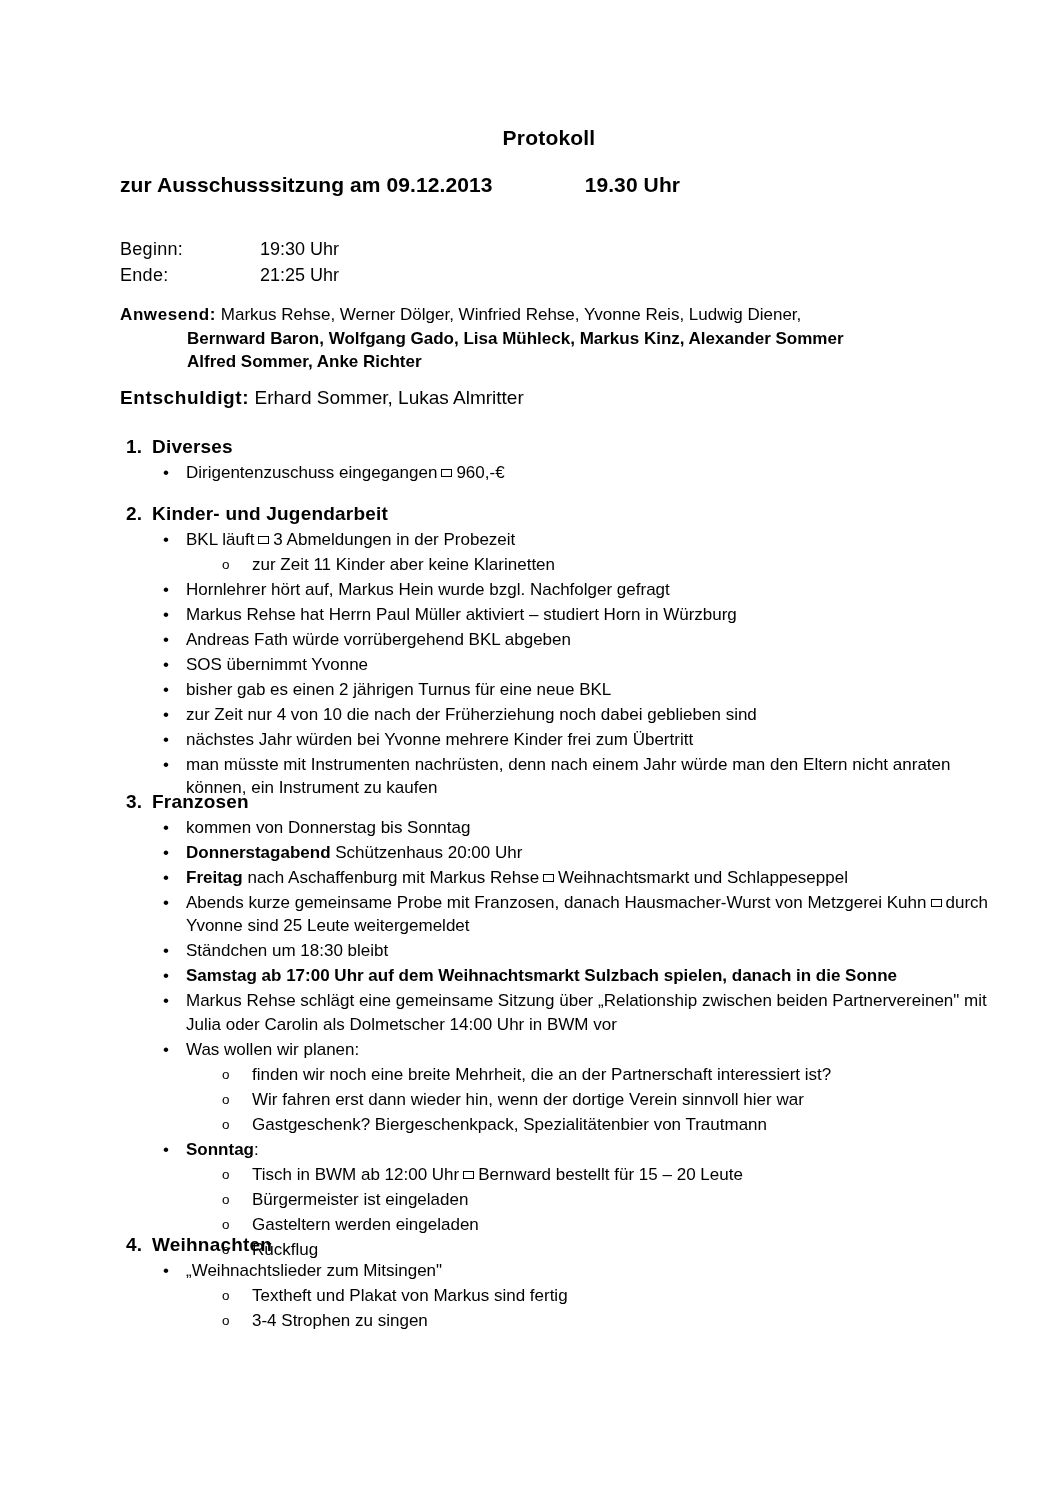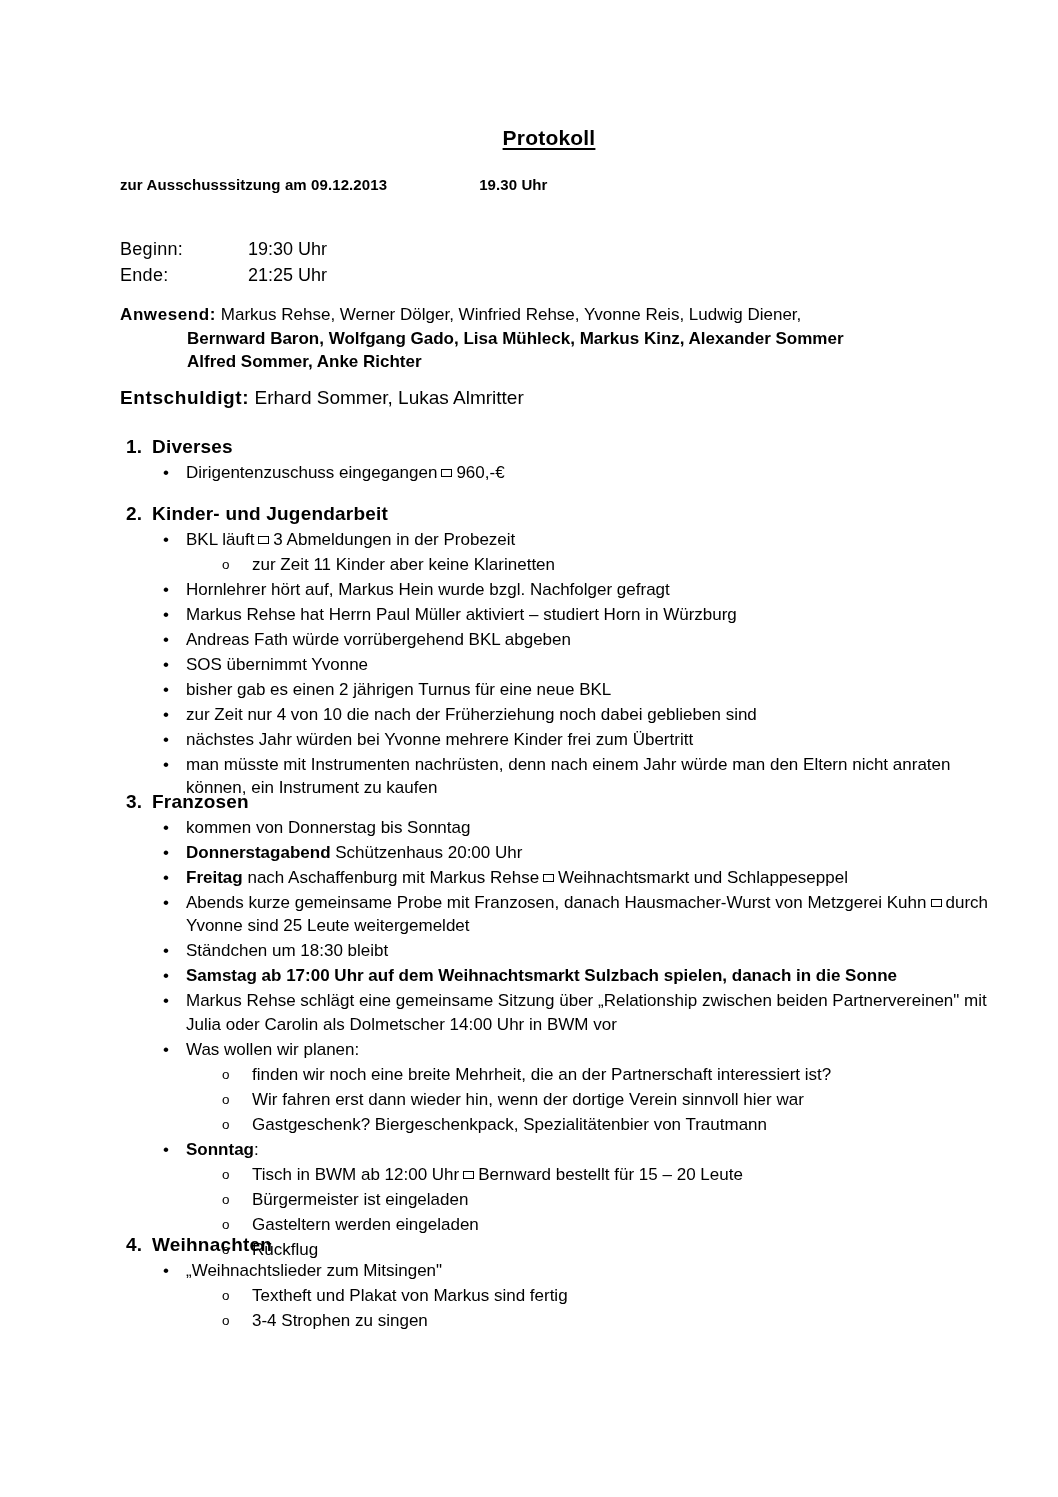--- a/index.html
+++ b/index.html
@@ -29,31 +29,30 @@
     position: absolute;
     left: 0;
     top: 126px;
     width: 1058px;
     text-align: center;
     font-size: 21px;
     font-weight: bold;
     letter-spacing: 0.2px;
   }
   .doc-title span {
-    text-decoration: underline;
     text-underline-offset: 3px;
     padding-left: 40px;
   }
 
   
   .subtitle {
     position: absolute;
     left: 120px;
     top: 171px;
-    font-size: 15px;
+    font-size: 21px;
     font-weight: bold;
     line-height: 27px;
     letter-spacing: 0.1px;
   }
   .subtitle .time {
     display: inline-block;
     margin-left: 92px;
   }
 
   
@@ -64,21 +63,21 @@
     font-size: 18px;
     line-height: 26px;
   }
   .meta-row { display: block; white-space: nowrap; }
   .meta-label {
     display: inline-block;
     width: 128px;
     font-weight: normal;
     letter-spacing: 0.3px;
   }
-  .meta-value { font-weight: normal; }
+  .meta-value { font-weight: normal; margin-left: 12px; }
 
   
   .attendees {
     position: absolute;
     left: 120px;
     top: 303px;
     font-size: 17px;
     line-height: 23.5px;
     width: 850px;
   }

